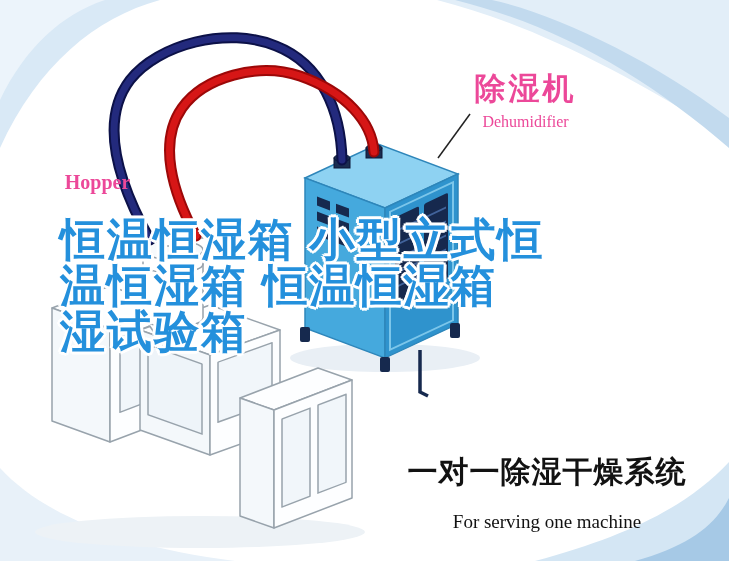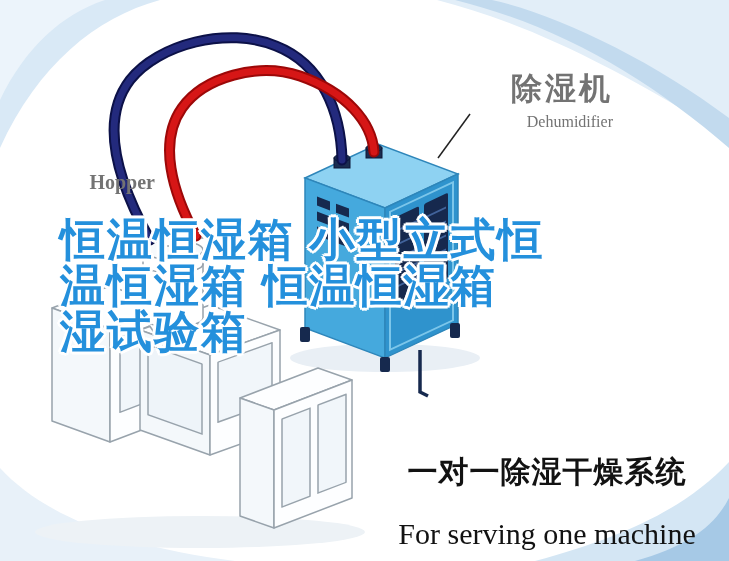--- a/index.html
+++ b/index.html
@@ -1,35 +1,35 @@
 <!DOCTYPE html>
 <html><head>
 <meta charset="utf-8">
 <style>
   * { margin:0; padding:0; box-sizing:border-box; }
   html,body { width:729px; height:561px; overflow:hidden; background:#ffffff;
               font-family:"Liberation Sans", sans-serif; }
   .stage { position:relative; width:729px; height:561px; background:#ffffff; overflow:hidden; }
   .scene { position:absolute; left:0; top:0; width:729px; height:561px; }
-  .label { position:absolute; color:#737373; text-align:right; }
+  .label { position:absolute; color:#ec4899; text-align:center; }
   .label .zh { font-weight:bold; }
   .serif { font-family:"Liberation Serif", serif; }
   .label-dehu { left:438px; top:68px; width:175px; }
   .label-dehu .zh { font-size:31px; letter-spacing:3px; }
   .label-dehu .en { font-size:16px; margin-top:3px; }
   .label-hopper { left:40px; top:170px; width:115px; }
   .label-hopper .zh { font-size:27px; letter-spacing:2px; }
   .label-hopper .en { font-size:20px; margin-top:1px;font-weight:bold; }
   .headline { position:absolute; left:60px; top:217px; width:610px; 
               font-weight:bold; font-size:45px; line-height:46px; color:#2490dc; letter-spacing:2px;
               text-shadow: 3px 0 0 #fff, -3px 0 0 #fff, 0 3px 0 #fff, 0 -3px 0 #fff,
                            2px 2px 0 #fff, -2px 2px 0 #fff, 2px -2px 0 #fff, -2px -2px 0 #fff; }
   .tagline { position:absolute; left:382px; top:452px; width:330px; text-align:center; color:#121212; }
   .tagline .zh { font-weight:bold; font-size:30px; letter-spacing:1px; }
-  .tagline .en { font-size:30px; margin-top:24px; }
+  .tagline .en { font-size:19px; margin-top:18px; }
 </style>
 </head>
 <body>
 
 <div class="stage">
 
   <svg class="scene" viewBox="0 0 729 561" xmlns="http://www.w3.org/2000/svg">
 
     <g>
       <path d="M0,0 L160,0 C95,18 38,65 0,148 Z" fill="#d9e9f6"></path>

